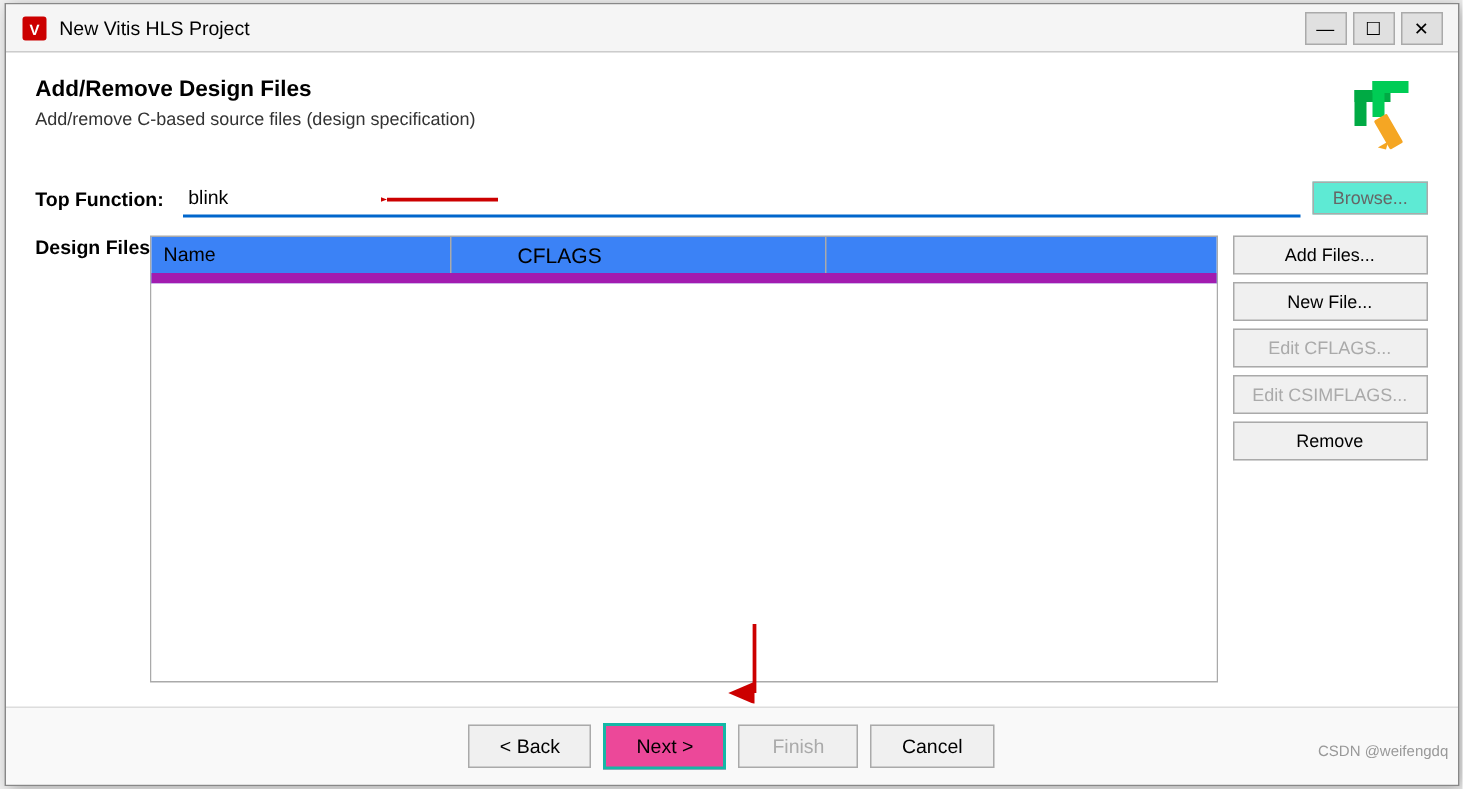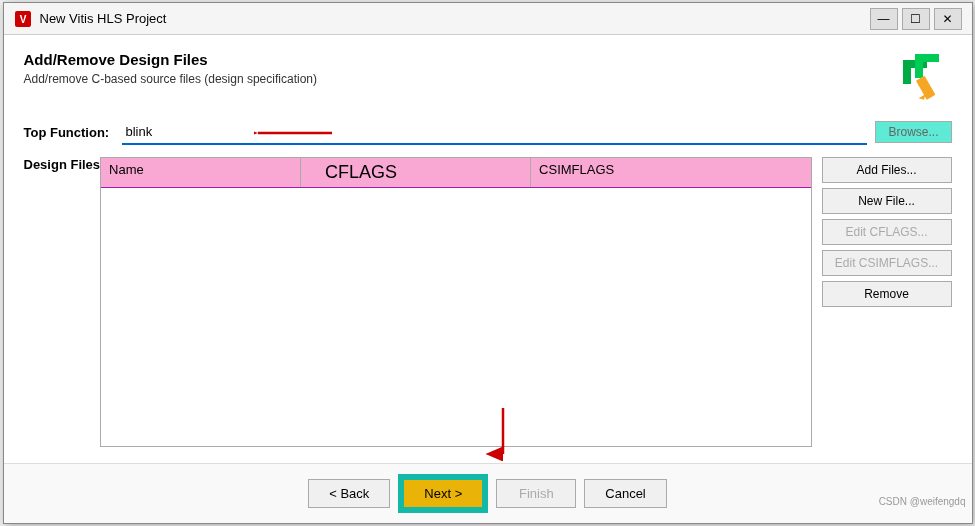--- a/index.html
+++ b/index.html
@@ -135,36 +135,37 @@
     }
     .files-table-container {
       flex: 1;
       border: 1px solid #aaa;
       background: #fff;
       display: flex;
       flex-direction: column;
     }
     .files-table-header {
       display: flex;
-      background: #f9a8d4;
-      border-bottom: 1px solid #a21caf;
+      background: #3b82f6;
+      border-bottom: 7px solid #a21caf;
+      gap: 20px;
     }
     .col-name {
       width: 200px;
       padding: 4px 8px;
       border-right: 1px solid #aaa;
       font-weight: normal;
       font-size: 13px;
     }
     .col-cflags {
       width: 230px;
       padding: 4px 24px;
       border-right: 1px solid #aaa;
       font-weight: normal;
-      font-size: 18px;
+      font-size: 14px;
     }
     .col-csim {
       flex: 1;
       padding: 4px 8px;
       font-weight: normal;
       font-size: 13px;
     }
     .files-table-body {
       flex: 1;
       background: #fff;
@@ -199,22 +200,22 @@
     }
     .footer-btn {
       padding: 6px 20px;
       background: #f0f0f0;
       border: 1px solid #aaa;
       cursor: pointer;
       font-size: 13px;
       min-width: 80px;
     }
     .footer-btn.next {
-      border: 6px solid #14b8a6;
-      background: #eab308;
+      border: 2px solid #14b8a6;
+      background: #ec4899;
     }
     .footer-btn:disabled {
       color: #aaa;
       cursor: default;
     }
     .watermark {
       position: absolute;
       bottom: 16px;
       right: 6px;
       font-size: 10px;
@@ -288,21 +289,20 @@
     </div>
 
     <div class="design-files-section">
       <div class="design-files-label">Design Files</div>
       <div class="files-area">
 
         <div class="files-table-container">
           <div class="files-table-header">
             <div class="col-name">Name</div>
             <div class="col-cflags">CFLAGS</div>
-            <div class="col-csim">CSIMFLAGS</div>
           </div>
           <div class="files-table-body"></div>
         </div>
 
         <div class="files-buttons">
           <button class="file-btn">Add Files...</button>
           <button class="file-btn">New File...</button>
           <button class="file-btn" disabled="">Edit CFLAGS...</button>
           <button class="file-btn" disabled="">Edit CSIMFLAGS...</button>
           <button class="file-btn">Remove</button>

